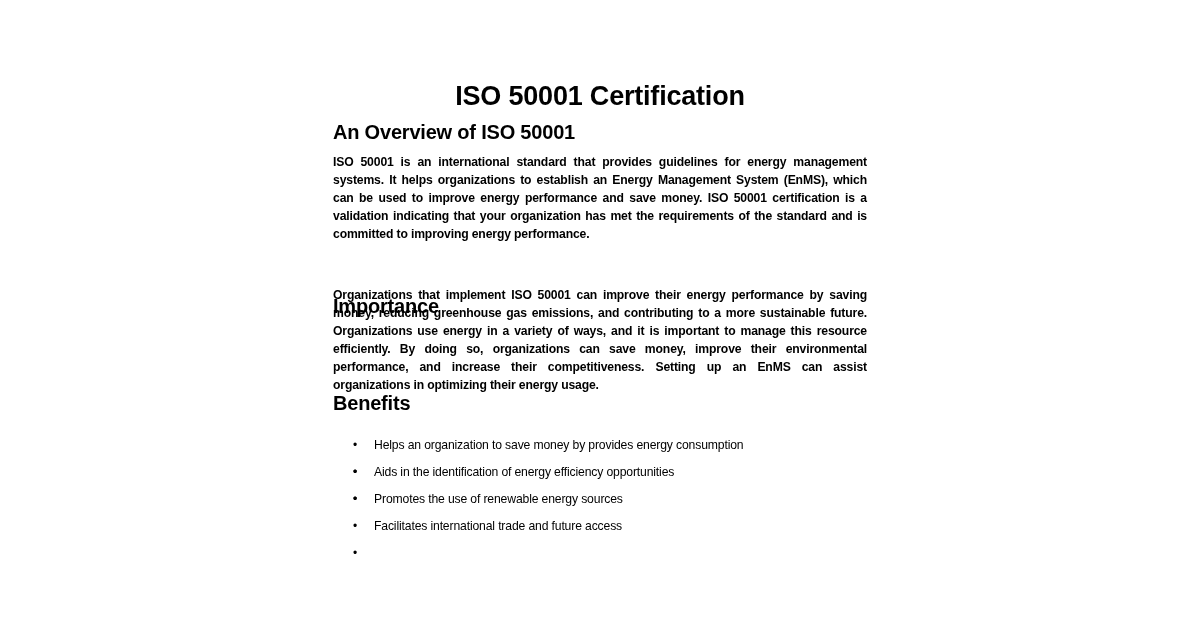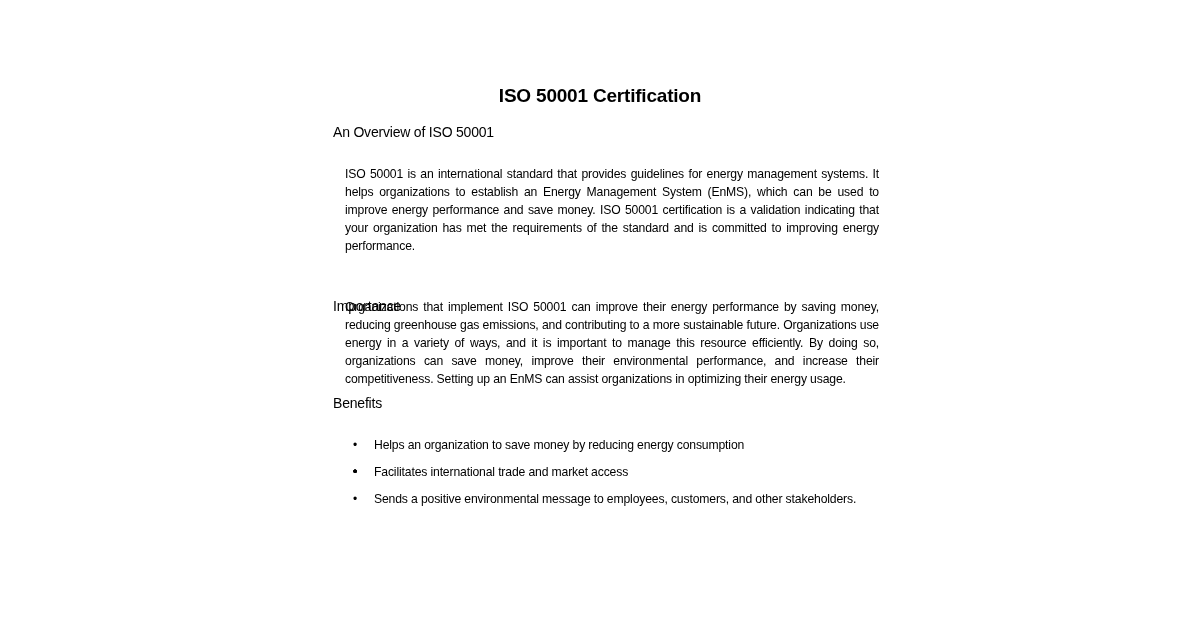--- a/index.html
+++ b/index.html
@@ -7,31 +7,32 @@
       width:1200px; height:630px; overflow:hidden;
       background:#ffffff;
       font-family:"Liberation Sans", "DejaVu Sans", sans-serif;
       color:#000;
     }
     .page {
       position:absolute; left:333px; top:0; width:534px;
     }
     .title {
       position:absolute; left:0; width:534px; top:82px;
-      text-align:center; font-weight:bold; font-size:19px; line-height:28px;
+      text-align:center; font-weight:bold; font-size:27px; line-height:28px;
       letter-spacing:-0.2px;
     }
     h2 {
-      position:absolute; left:0; margin:0; font-weight:normal; font-size:14px; line-height:22px;
+      position:absolute; left:0; margin:0; font-weight:bold; font-size:20px; line-height:22px;
       letter-spacing:-0.2px;
     }
     .para {
-      position:absolute; left:0; width:534px; margin:12px;
+      position:absolute; left:0; width:534px; margin:0;
       font-size:12.2px; line-height:18.1px; text-align:justify;
       letter-spacing:-0.15px;
+      font-weight:bold;
     }
     .para.last-left { text-align-last:left; }
     ul.benefits {
       position:absolute; left:0; top:436px; width:534px; margin:0; padding:0; list-style:none;
     }
     ul.benefits li {
       position:relative; padding-left:41px; font-size:12.2px; line-height:18px;
       margin-bottom:9.1px; text-align:justify; letter-spacing:-0.15px;
     }
     ul.benefits li .bullet {
@@ -45,21 +46,21 @@
   <div class="title">ISO 50001 Certification</div>
 
   <h2 style="top:121px;">An Overview of ISO 50001</h2>
   <p class="para last-left" style="top:153px;">ISO 50001 is an international standard that provides guidelines for energy management systems. It helps organizations to establish an Energy Management System (EnMS), which can be used to improve energy performance and save money. ISO 50001 certification is a validation indicating that your organization has met the requirements of the standard and is committed to improving energy performance.</p>
 
   <h2 style="top:271px;margin-top:24px;">Importance</h2>
   <p class="para last-left" style="top:286px;">Organizations that implement ISO 50001 can improve their energy performance by saving money, reducing greenhouse gas emissions, and contributing to a more sustainable future. Organizations use energy in a variety of ways, and it is important to manage this resource efficiently. By doing so, organizations can save money, improve their environmental performance, and increase their competitiveness. Setting up an EnMS can assist organizations in optimizing their energy usage.</p>
 
   <h2 style="top:392px;">Benefits</h2>
   <ul class="benefits">
-    <li><span class="bullet">•</span><span>Helps an organization to save money by reducing energy consumption</span></li>
+    <li><span class="bullet">•</span><span>Helps an organization to save money by provides energy consumption</span></li>
     <li><span class="bullet">•</span></li>
+    <li><span class="bullet">•</span><span>Aids in the identification of energy efficiency opportunities</span></li>
     <li><span class="bullet">•</span></li>
+    <li><span class="bullet">•</span><span>Promotes the use of renewable energy sources</span></li>
+    <li><span class="bullet">•</span><span>Facilitates international trade and future access</span></li>
     <li><span class="bullet">•</span></li>
-    <li><span class="bullet">•</span></li>
-    <li><span class="bullet">•</span><span>Facilitates international trade and market access</span></li>
-    <li><span class="bullet">•</span><span>Sends a positive environmental message to employees, customers, and other stakeholders.</span></li>
   </ul>
 </div>
 
 </body></html>

